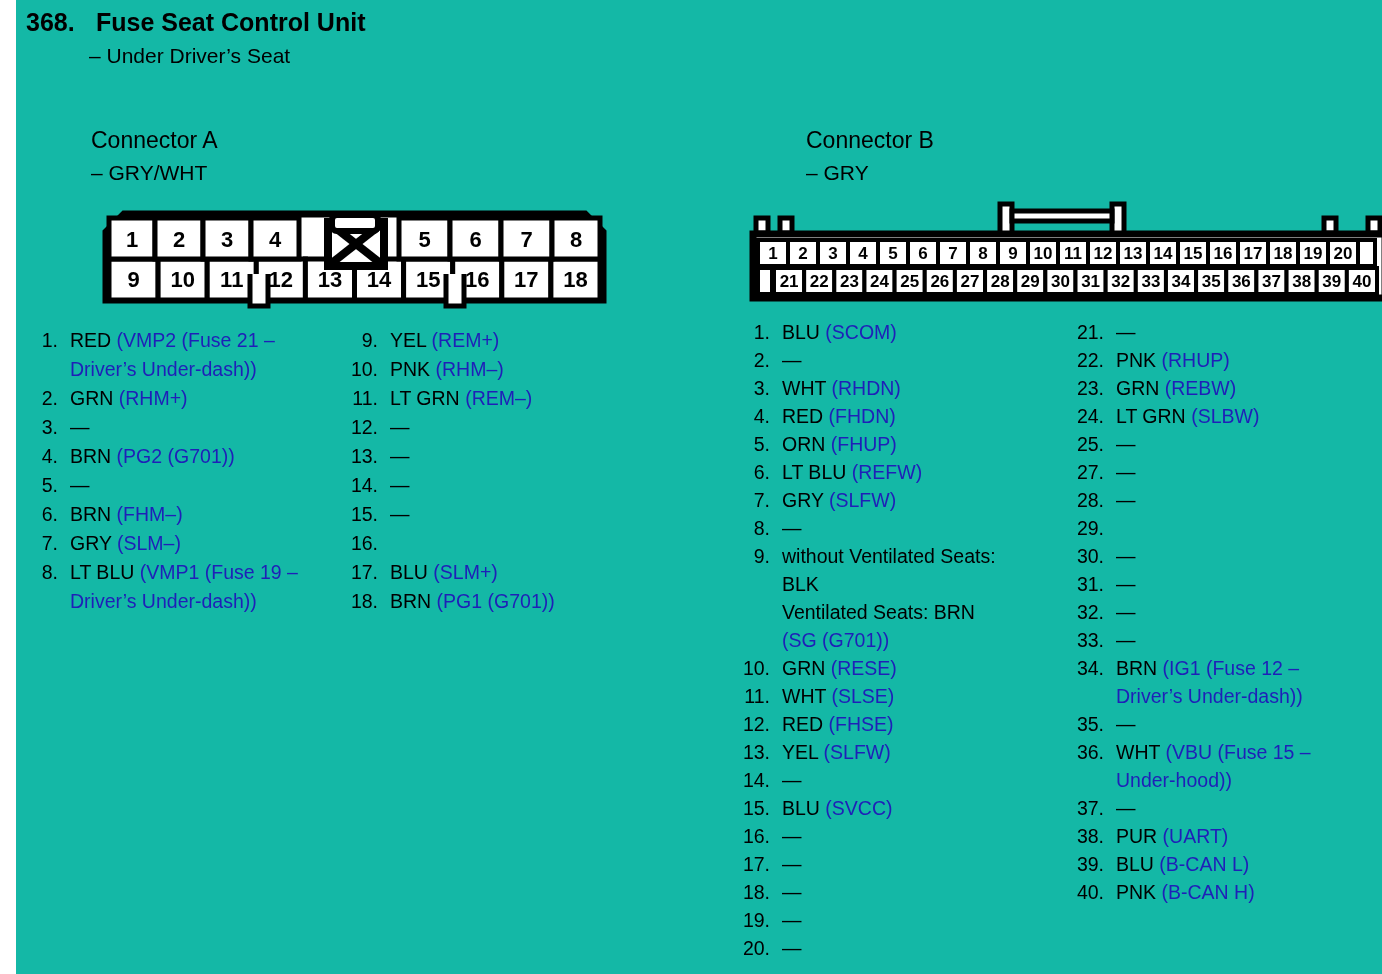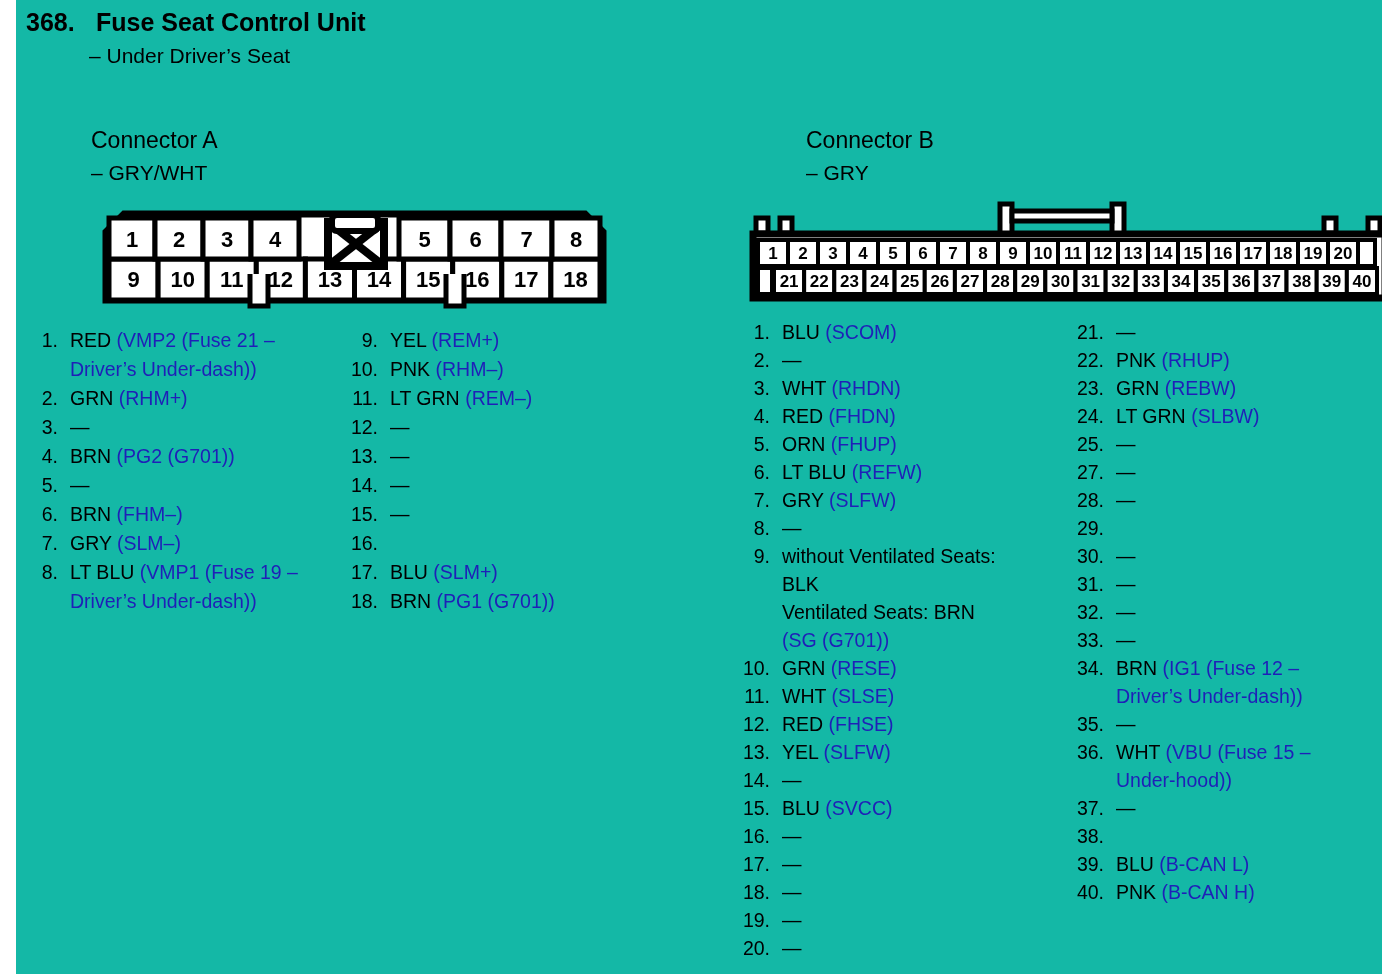--- a/index.html
+++ b/index.html
@@ -400,20 +400,21 @@
       <div class="pin-item">
         <span class="pin-num">36.</span>
         <span class="pin-text"><span class="wire">WHT</span> <span class="signal">(VBU (Fuse 15 – Under-hood))</span></span>
       </div>
       <div class="pin-item">
         <span class="pin-num">37.</span>
         <span class="pin-text"><span class="wire">—</span></span>
       </div>
       <div class="pin-item">
         <span class="pin-num">38.</span>
+        <span class="pin-text"><span class="wire">PUR</span> <span class="signal">(UART)</span></span>
       </div>
       <div class="pin-item">
         <span class="pin-num">39.</span>
         <span class="pin-text"><span class="wire">BLU</span> <span class="signal">(B-CAN L)</span></span>
       </div>
       <div class="pin-item">
         <span class="pin-num">40.</span>
         <span class="pin-text"><span class="wire">PNK</span> <span class="signal">(B-CAN H)</span></span>
       </div>
     </div>

